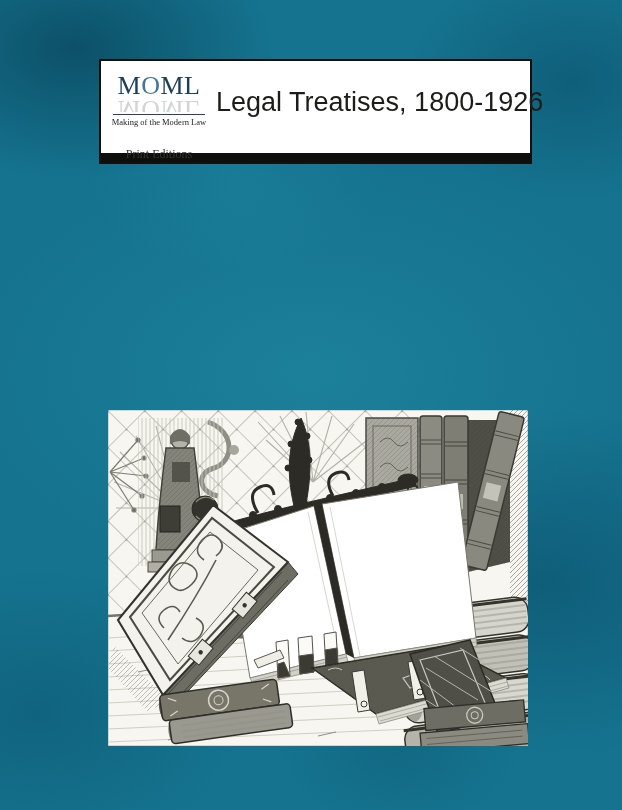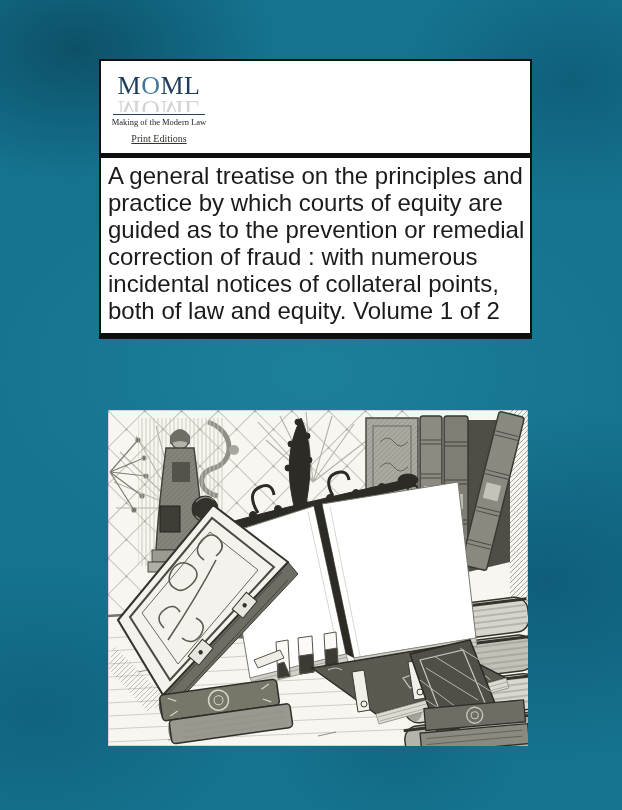--- a/index.html
+++ b/index.html
@@ -22,21 +22,21 @@
   }
   .card-header{height:92px;display:flex;align-items:flex-start;}
   .logo{width:98px;margin:12px 0 0 9px;text-align:center;flex:0 0 auto;}
   .moml{font-family:"Liberation Serif", serif;font-size:26px;line-height:26px;color:#1d3e5c;letter-spacing:.5px;white-space:nowrap;}
   .moml span:nth-child(2){color:#41789a;}
   .moml-reflect-clip{height:16px;overflow:hidden;opacity:.45;margin-top:-3px;}
   .moml-flip{transform:scaleY(-1);}
   .moml-flip span{color:#9aa0a4 !important;}
   .logo-rule{border-top:1.5px solid #24455f;margin:2px 3px 2px 3px;}
   .logo-tagline{font-family:Liberation Serif, serif;font-size:8.5px;color:#1c1c1c;white-space:nowrap;}
-  .logo-edition{font-family:"Liberation Serif", serif;font-size:10px;color:#33332f;margin-top:6px;text-decoration:underline;}
+  .logo-edition{font-family:"Liberation Serif", serif;font-size:12px;color:#33332f;margin-top:20px;}
   .series-title{flex:1;font-size:27px;color:#1c1c1a;padding:26px 0 0 8px;white-space:nowrap;}
   .hdiv1{height:5px;background:#0e0e0c;}
   .hdiv2{height:4px;background:#0e0e0c;}
   .title-block{
     box-sizing:border-box;width:429px;padding:4px 0 9px 7px;
     font-size:24px;line-height:27px;color:#1b1b19;
   }
   .author-block{padding:21px 0 25px 8px;font-size:24px;color:#1b1b19;}
   .engraving{position:absolute;left:108px;top:410px;width:420px;height:336px;}
   .engraving svg{display:block;}
@@ -48,23 +48,23 @@
   <div class="card-header">
     <div class="logo">
       <div class="moml"><span>M</span><span>O</span><span>M</span><span>L</span></div>
       <div class="moml-reflect-clip">
         <div class="moml moml-flip"><span>M</span><span>O</span><span>M</span><span>L</span></div>
       </div>
       <div class="logo-rule"></div>
       <div class="logo-tagline">Making of the Modern Law</div>
       <div class="logo-edition">Print Editions</div>
     </div>
+    <div class="series-title">Legal Treatises, 1800-1926</div>
   </div>
   <div class="hdiv1"></div>
-  <div class="title-block">A general treatise on the principles and practice by which courts of equity are guided as to the prevention or remedial correction of fraud : with numerous incidental notices of collateral points, both of law and equity. Volume 1 of 2</div>
   <div class="hdiv2"></div>
 </div>
 
 <div class="engraving">
 <svg width="420" height="336" viewBox="0 0 420 336" xmlns="http://www.w3.org/2000/svg" role="img" aria-label="Antique engraving of a large open blank book crowned with ornate Gothic cresting, surrounded by leather-bound volumes on shelves, a decorated leaning book cover with clasps, ribbon bookmarks and a robed statue before a lattice window">
   <defs>
     <pattern id="latt" width="26" height="26" patternUnits="userSpaceOnUse" patternTransform="rotate(45)">
       <path d="M0 0H26M0 0V26" stroke="#aba99f" stroke-width="1.6" fill="none"></path>
       <circle cx="0" cy="0" r="2.1" fill="#918f85"></circle>
     </pattern>

